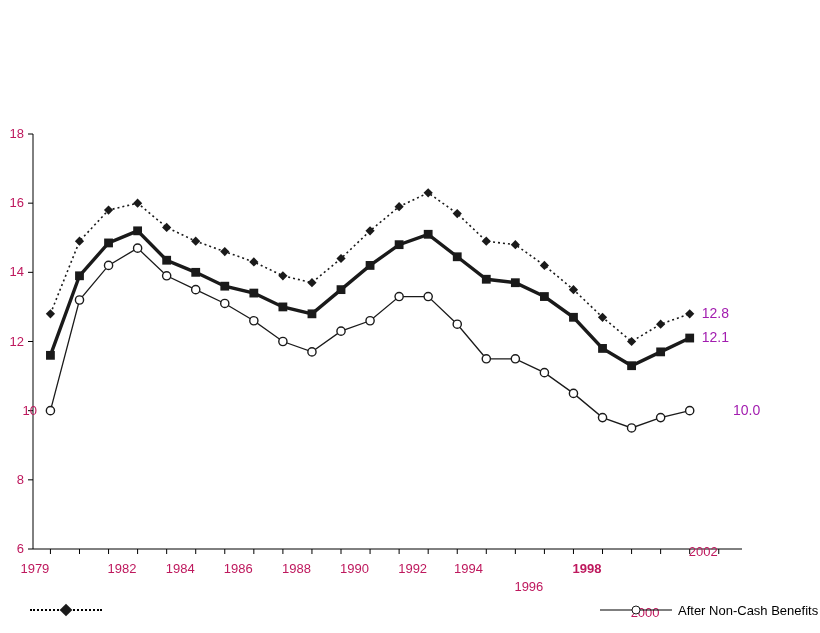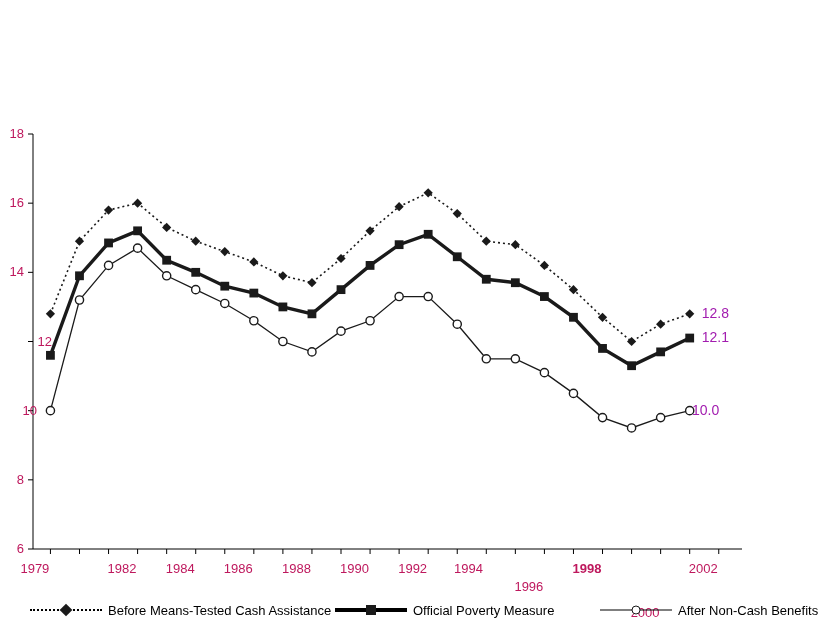--- a/index.html
+++ b/index.html
@@ -230,54 +230,46 @@
         <circle cx="602.52" cy="417.58" r="4.1" fill="#ffffff" stroke="#1a1a1a" stroke-width="1.4"></circle>
         <circle cx="631.58" cy="427.96" r="4.1" fill="#ffffff" stroke="#1a1a1a" stroke-width="1.4"></circle>
         <circle cx="660.64" cy="417.58" r="4.1" fill="#ffffff" stroke="#1a1a1a" stroke-width="1.4"></circle>
         <circle cx="689.70" cy="410.67" r="4.1" fill="#ffffff" stroke="#1a1a1a" stroke-width="1.4"></circle>
       </g>
     </svg>
   <div id="labels-layer">
       <div class="tick-label y-tick" style="left: 0px; width: 24px; top: 541px;">6</div>
       <div class="tick-label y-tick" style="left: 0px; width: 24px; top: 471.833px;">8</div>
       <div class="tick-label y-tick" style="left: 13px; width: 24px; top: 402.667px;">10</div>
-      <div class="tick-label y-tick" style="left: 16px; width: 24px; top: 333.5px; padding-left: 12px;">12</div>
+      <div class="tick-label y-tick" style="left: 0px; width: 24px; top: 333.5px;">12</div>
       <div class="tick-label y-tick" style="left: 0px; width: 24px; top: 264.333px;">14</div>
       <div class="tick-label y-tick" style="left: 0px; width: 24px; top: 195.167px;">16</div>
       <div class="tick-label y-tick" style="left: 0px; width: 24px; top: 126px;">18</div>
       <div class="tick-label x-tick" style="left: 20.4344px; width: 60px; top: 561px;">1979</div>
       <div class="tick-label x-tick" style="left: 107.607px; width: 60px; top: 561px;">1982</div>
       <div class="tick-label x-tick" style="left: 165.721px; width: 60px; top: 561px;">1984</div>
       <div class="tick-label x-tick" style="left: 223.836px; width: 60px; top: 561px;">1986</div>
       <div class="tick-label x-tick" style="left: 281.951px; width: 60px; top: 561px;">1988</div>
       <div class="tick-label x-tick" style="left: 340.066px; width: 60px; top: 561px;">1990</div>
       <div class="tick-label x-tick" style="left: 398.18px; width: 60px; top: 561px;">1992</div>
       <div class="tick-label x-tick" style="left: 454px; width: 60px; top: 561px;">1994</div>
       <div class="tick-label x-tick" style="left: 514.41px; width: 60px; top: 561px; margin-top: 18px;">1996</div>
       <div class="tick-label x-tick" style="left: 572.525px; width: 60px; top: 561px; font-weight: bold;">1998</div>
       <div class="tick-label x-tick" style="left: 630.639px; width: 60px; top: 561px; margin-top: 44px;">2000</div>
-      <div class="tick-label x-tick" style="left: 688.754px; width: 60px; top: 561px;">2002</div>
+      <div class="tick-label x-tick" style="left: 688.754px; width: 60px; top: 544px;">2002</div>
       <div class="end-label" style="left: 701.697px; top: 304.833px;">12.8</div>
       <div class="end-label" style="left: 701.697px; top: 329.042px;">12.1</div>
-      <div class="end-label" style="left: 692px; top: 401.667px;">10.0</div>
+      <div class="end-label" style="left: 733px; top: 401.667px;">10.0</div>
     </div>
   <div id="legend">
       <div class="legend-item" style="left: 30px;">
         <div class="legend-sample">
           <div class="legend-line ld-dotted"></div>
           <div class="legend-marker m-diamond"></div>
         </div>
-        <span class="legend-text">Before Means-Tested Cash Assistance</span>
-      </div>
-      <div class="legend-item" style="left: 335px;">
-        <div class="legend-sample">
-          <div class="legend-line ld-solid-thick"></div>
-          <div class="legend-marker m-square"></div>
-        </div>
-        <span class="legend-text">Official Poverty Measure</span>
       </div>
       <div class="legend-item" style="left: 600px;">
         <div class="legend-sample">
           <div class="legend-line ld-solid-thin"></div>
           <div class="legend-marker m-circle"></div>
         </div>
         <span class="legend-text">After Non-Cash Benefits &amp; Taxes</span>
       </div>
     </div>
 </div>

